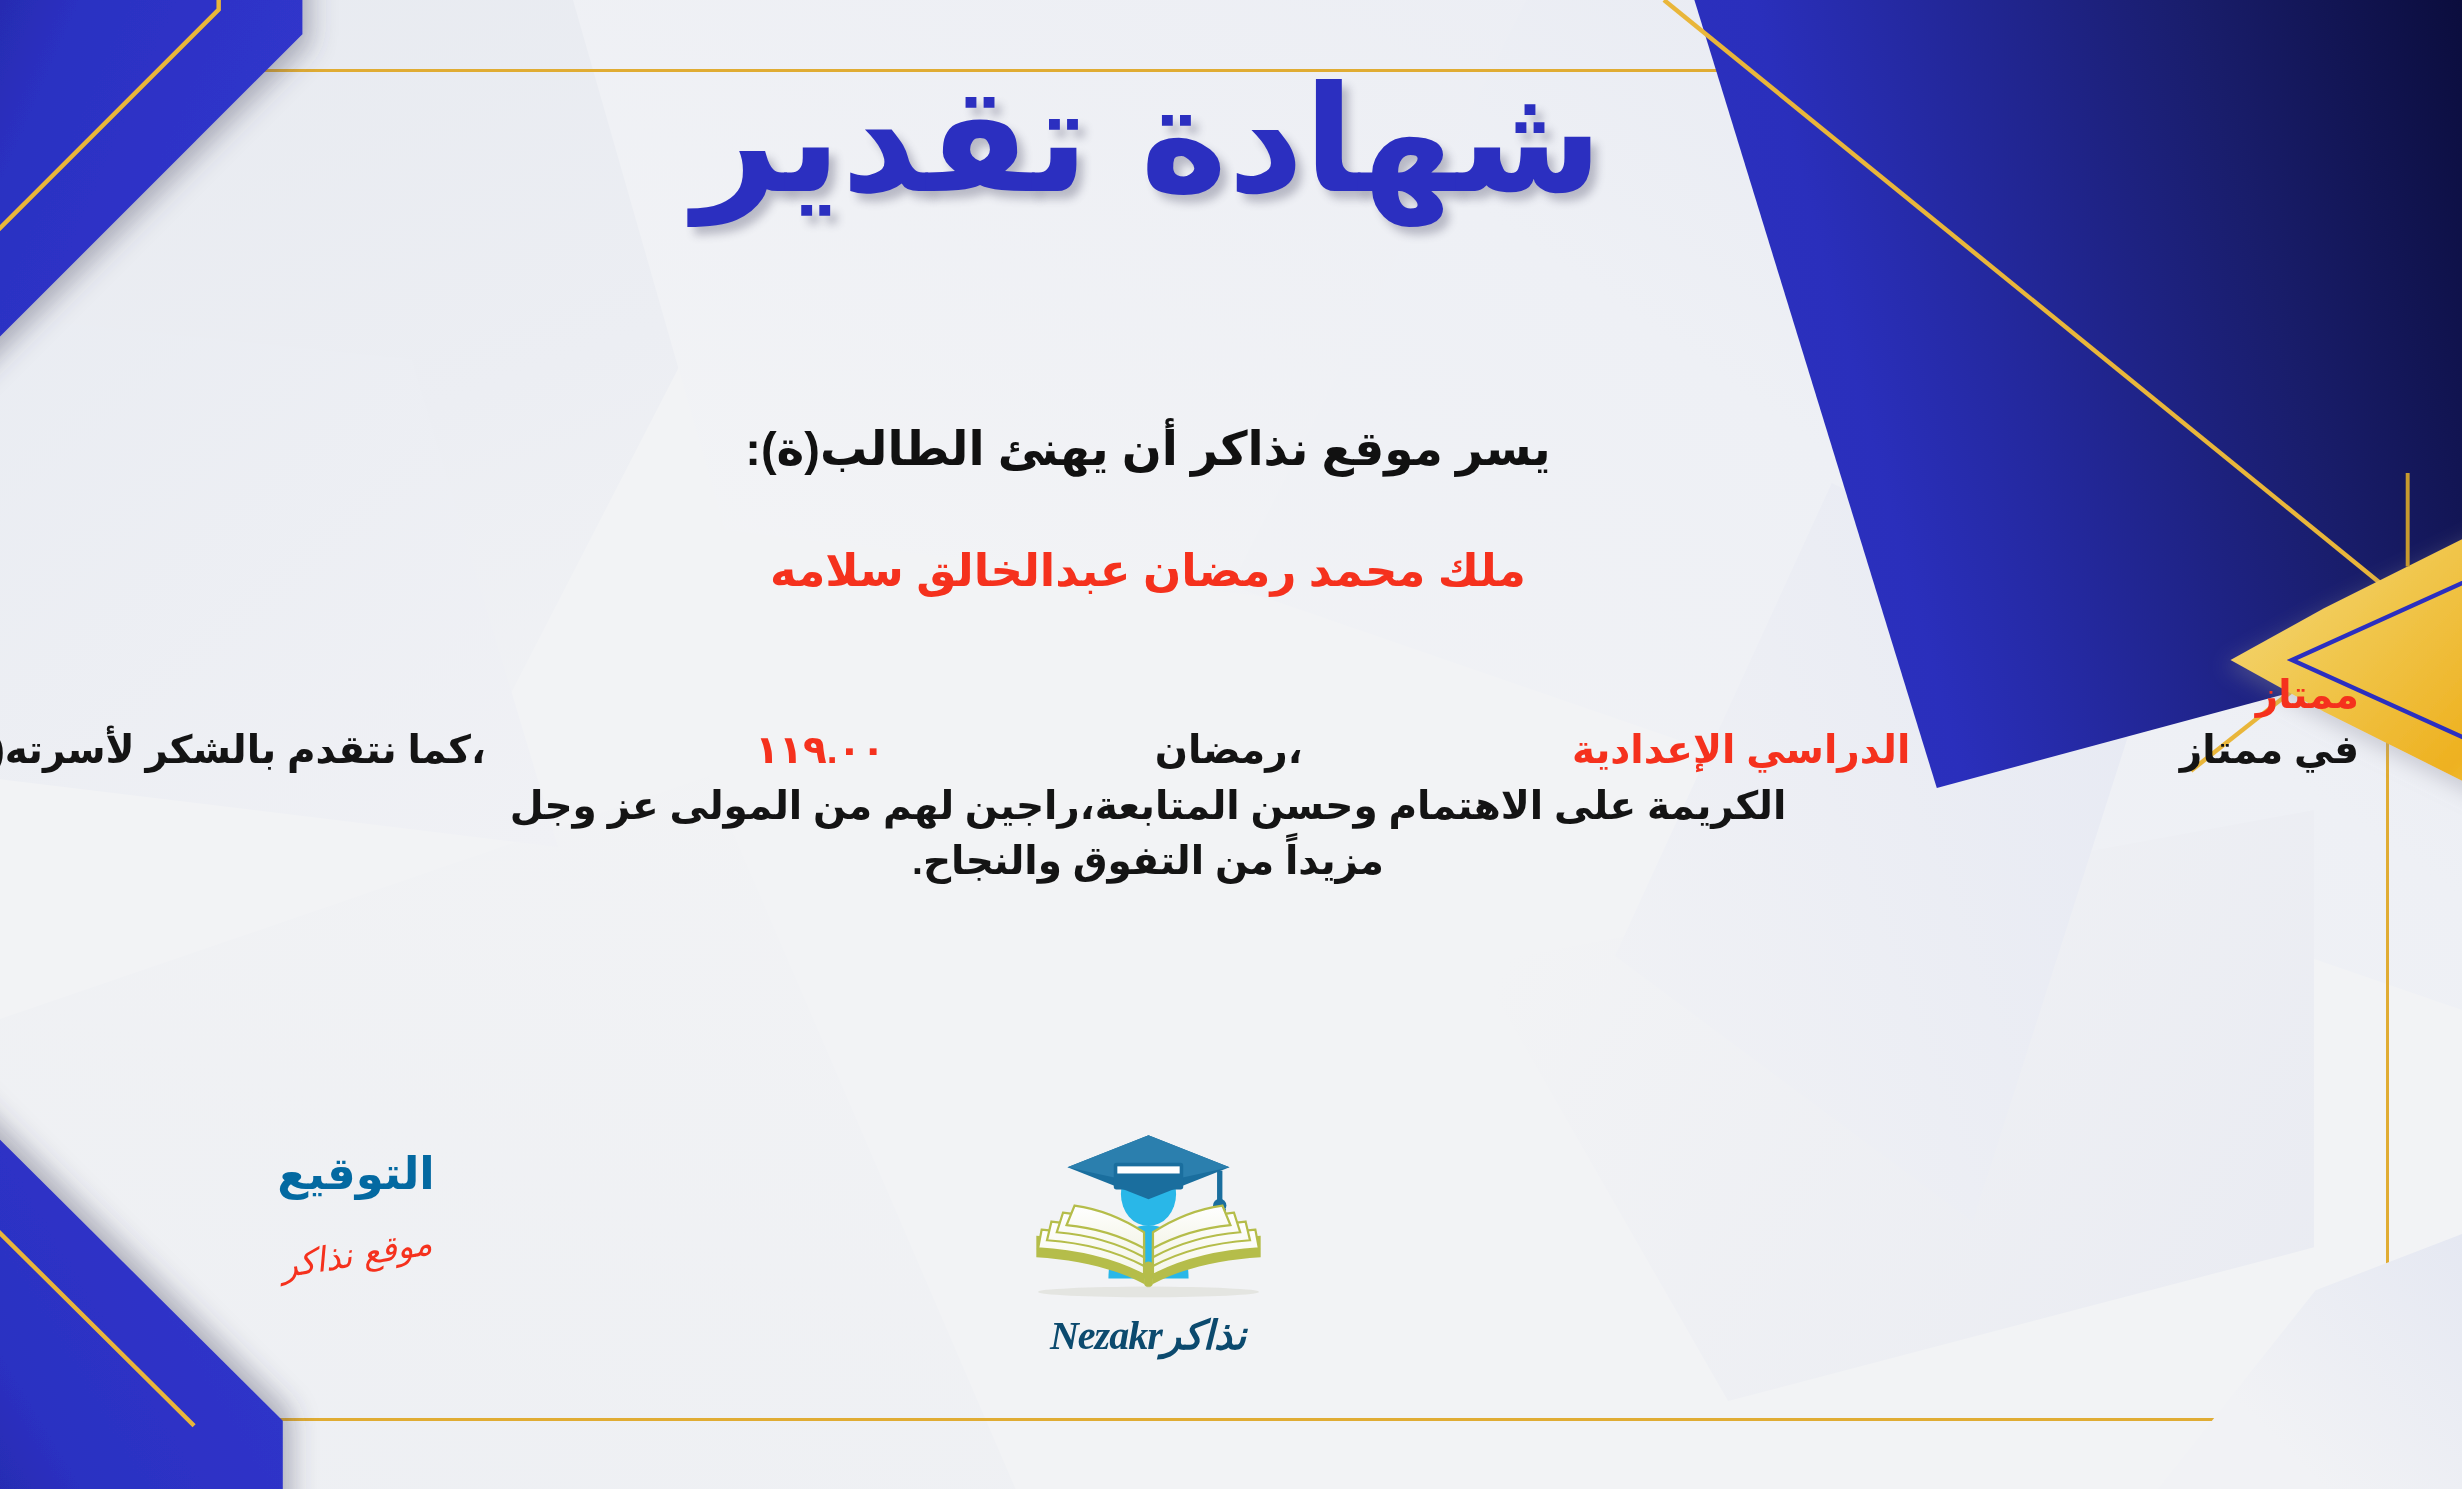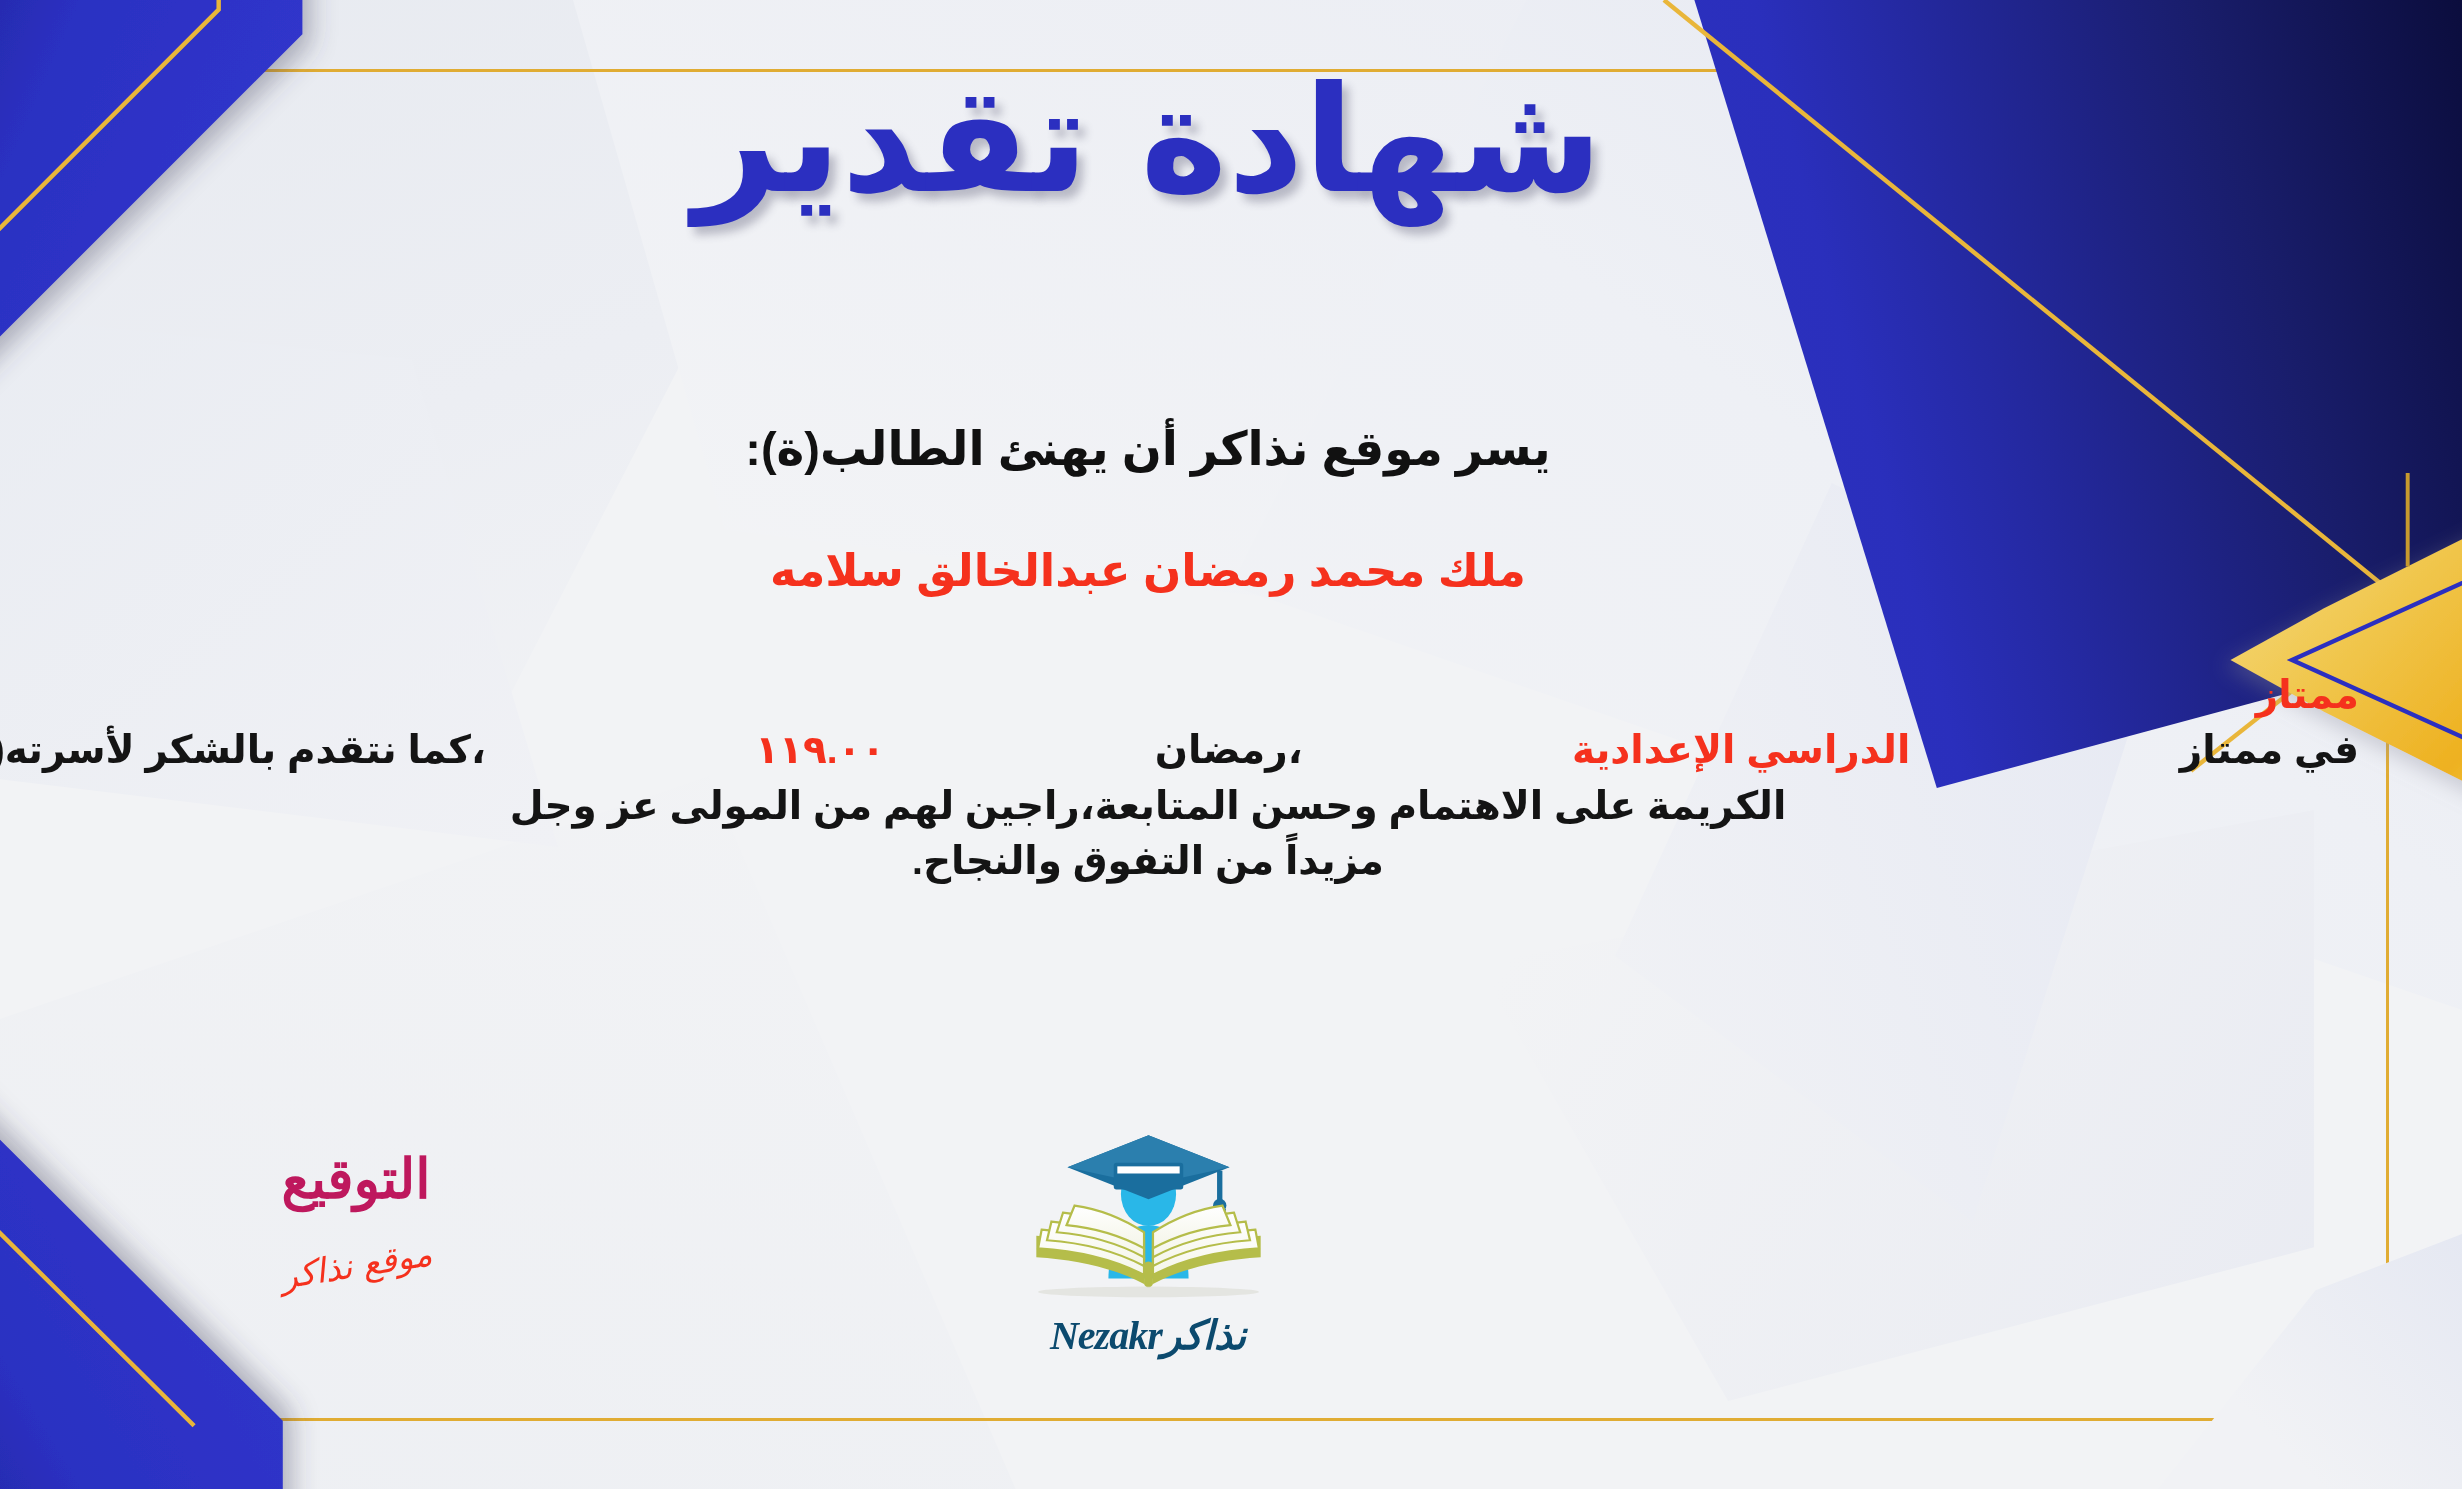--- a/index.html
+++ b/index.html
@@ -146,24 +146,23 @@
 
   
   .sig-wrap{
     position:absolute;
     top:1147px;
     left:335px;
     width:374px;
     text-align:center;
   }
   .sig-label{
-    font-size:55px;
-    font-weight:700;
-    color:#be185d;
-    font-family:Liberation Serif, serif;
+    font-size:45px;
+    font-weight:700;
+    color:#0369a1;
   }
   .sig-mark{
     margin-top:34px;
     font-family:"DejaVu Sans","Liberation Sans",sans-serif;
     font-size:34px;
     color:#f5311d;
     transform:rotate(-9deg);
     display:inline-block;
     font-style:italic;
     font-weight:400;

